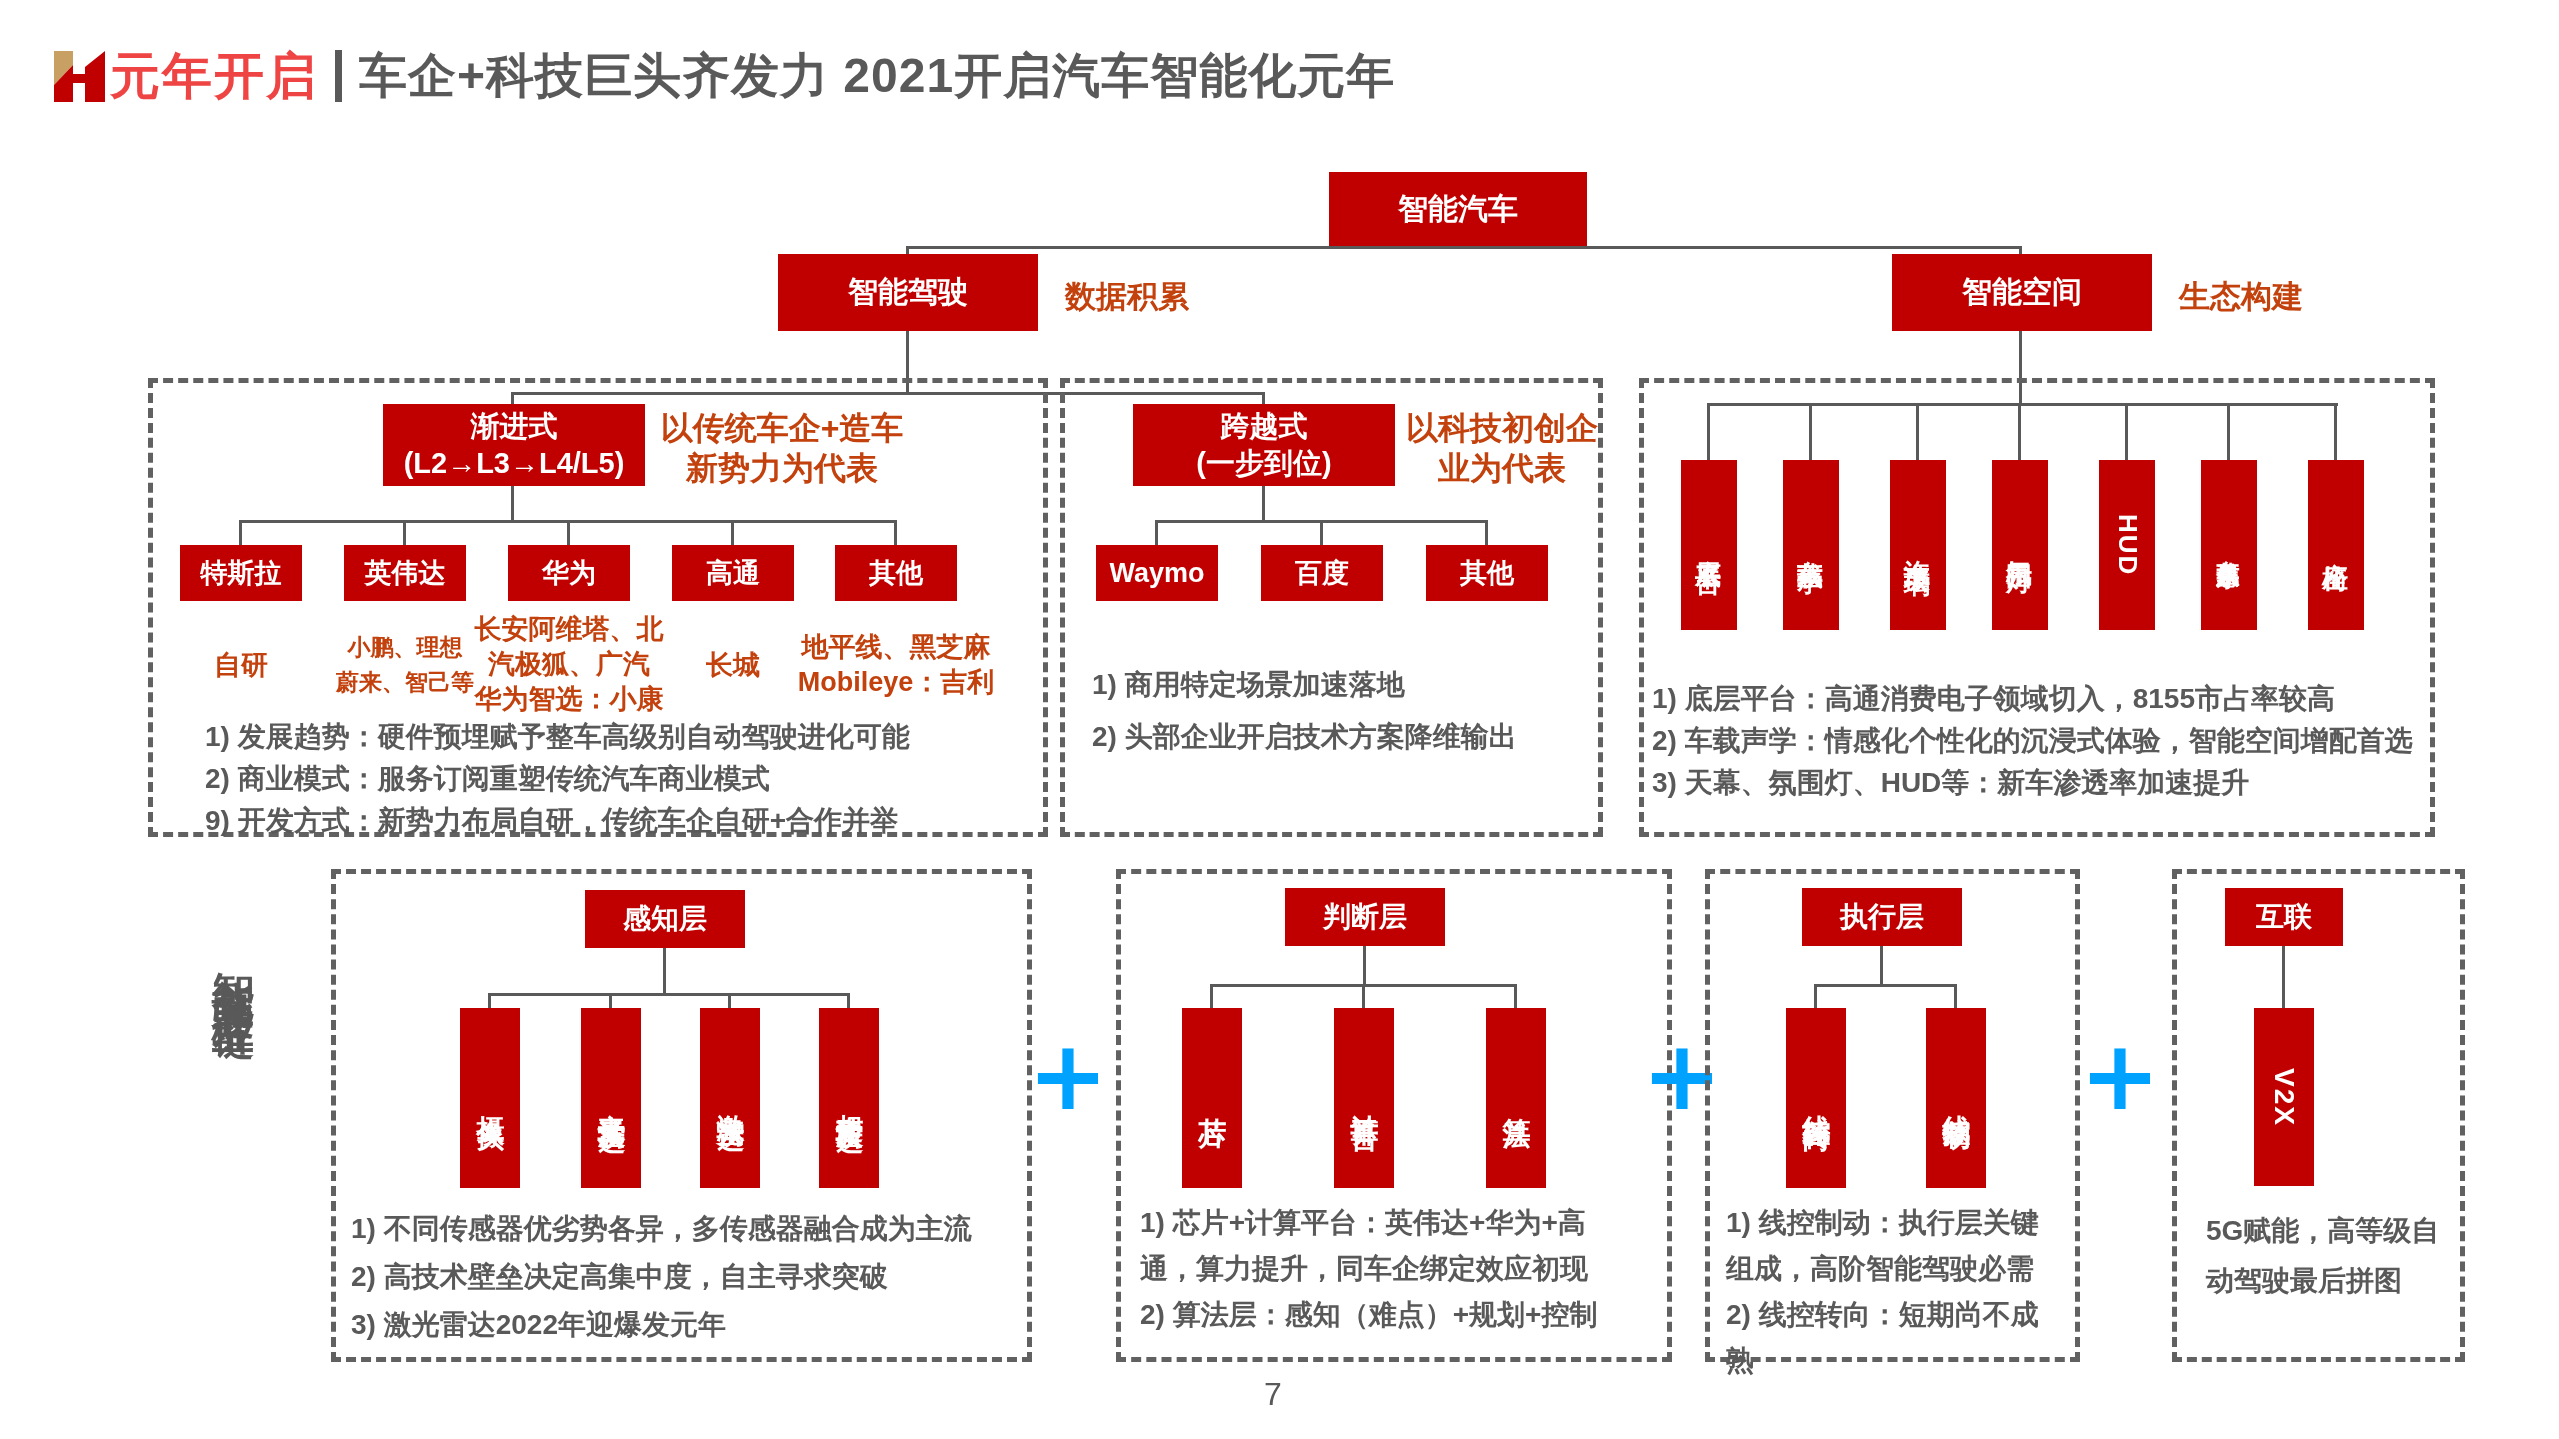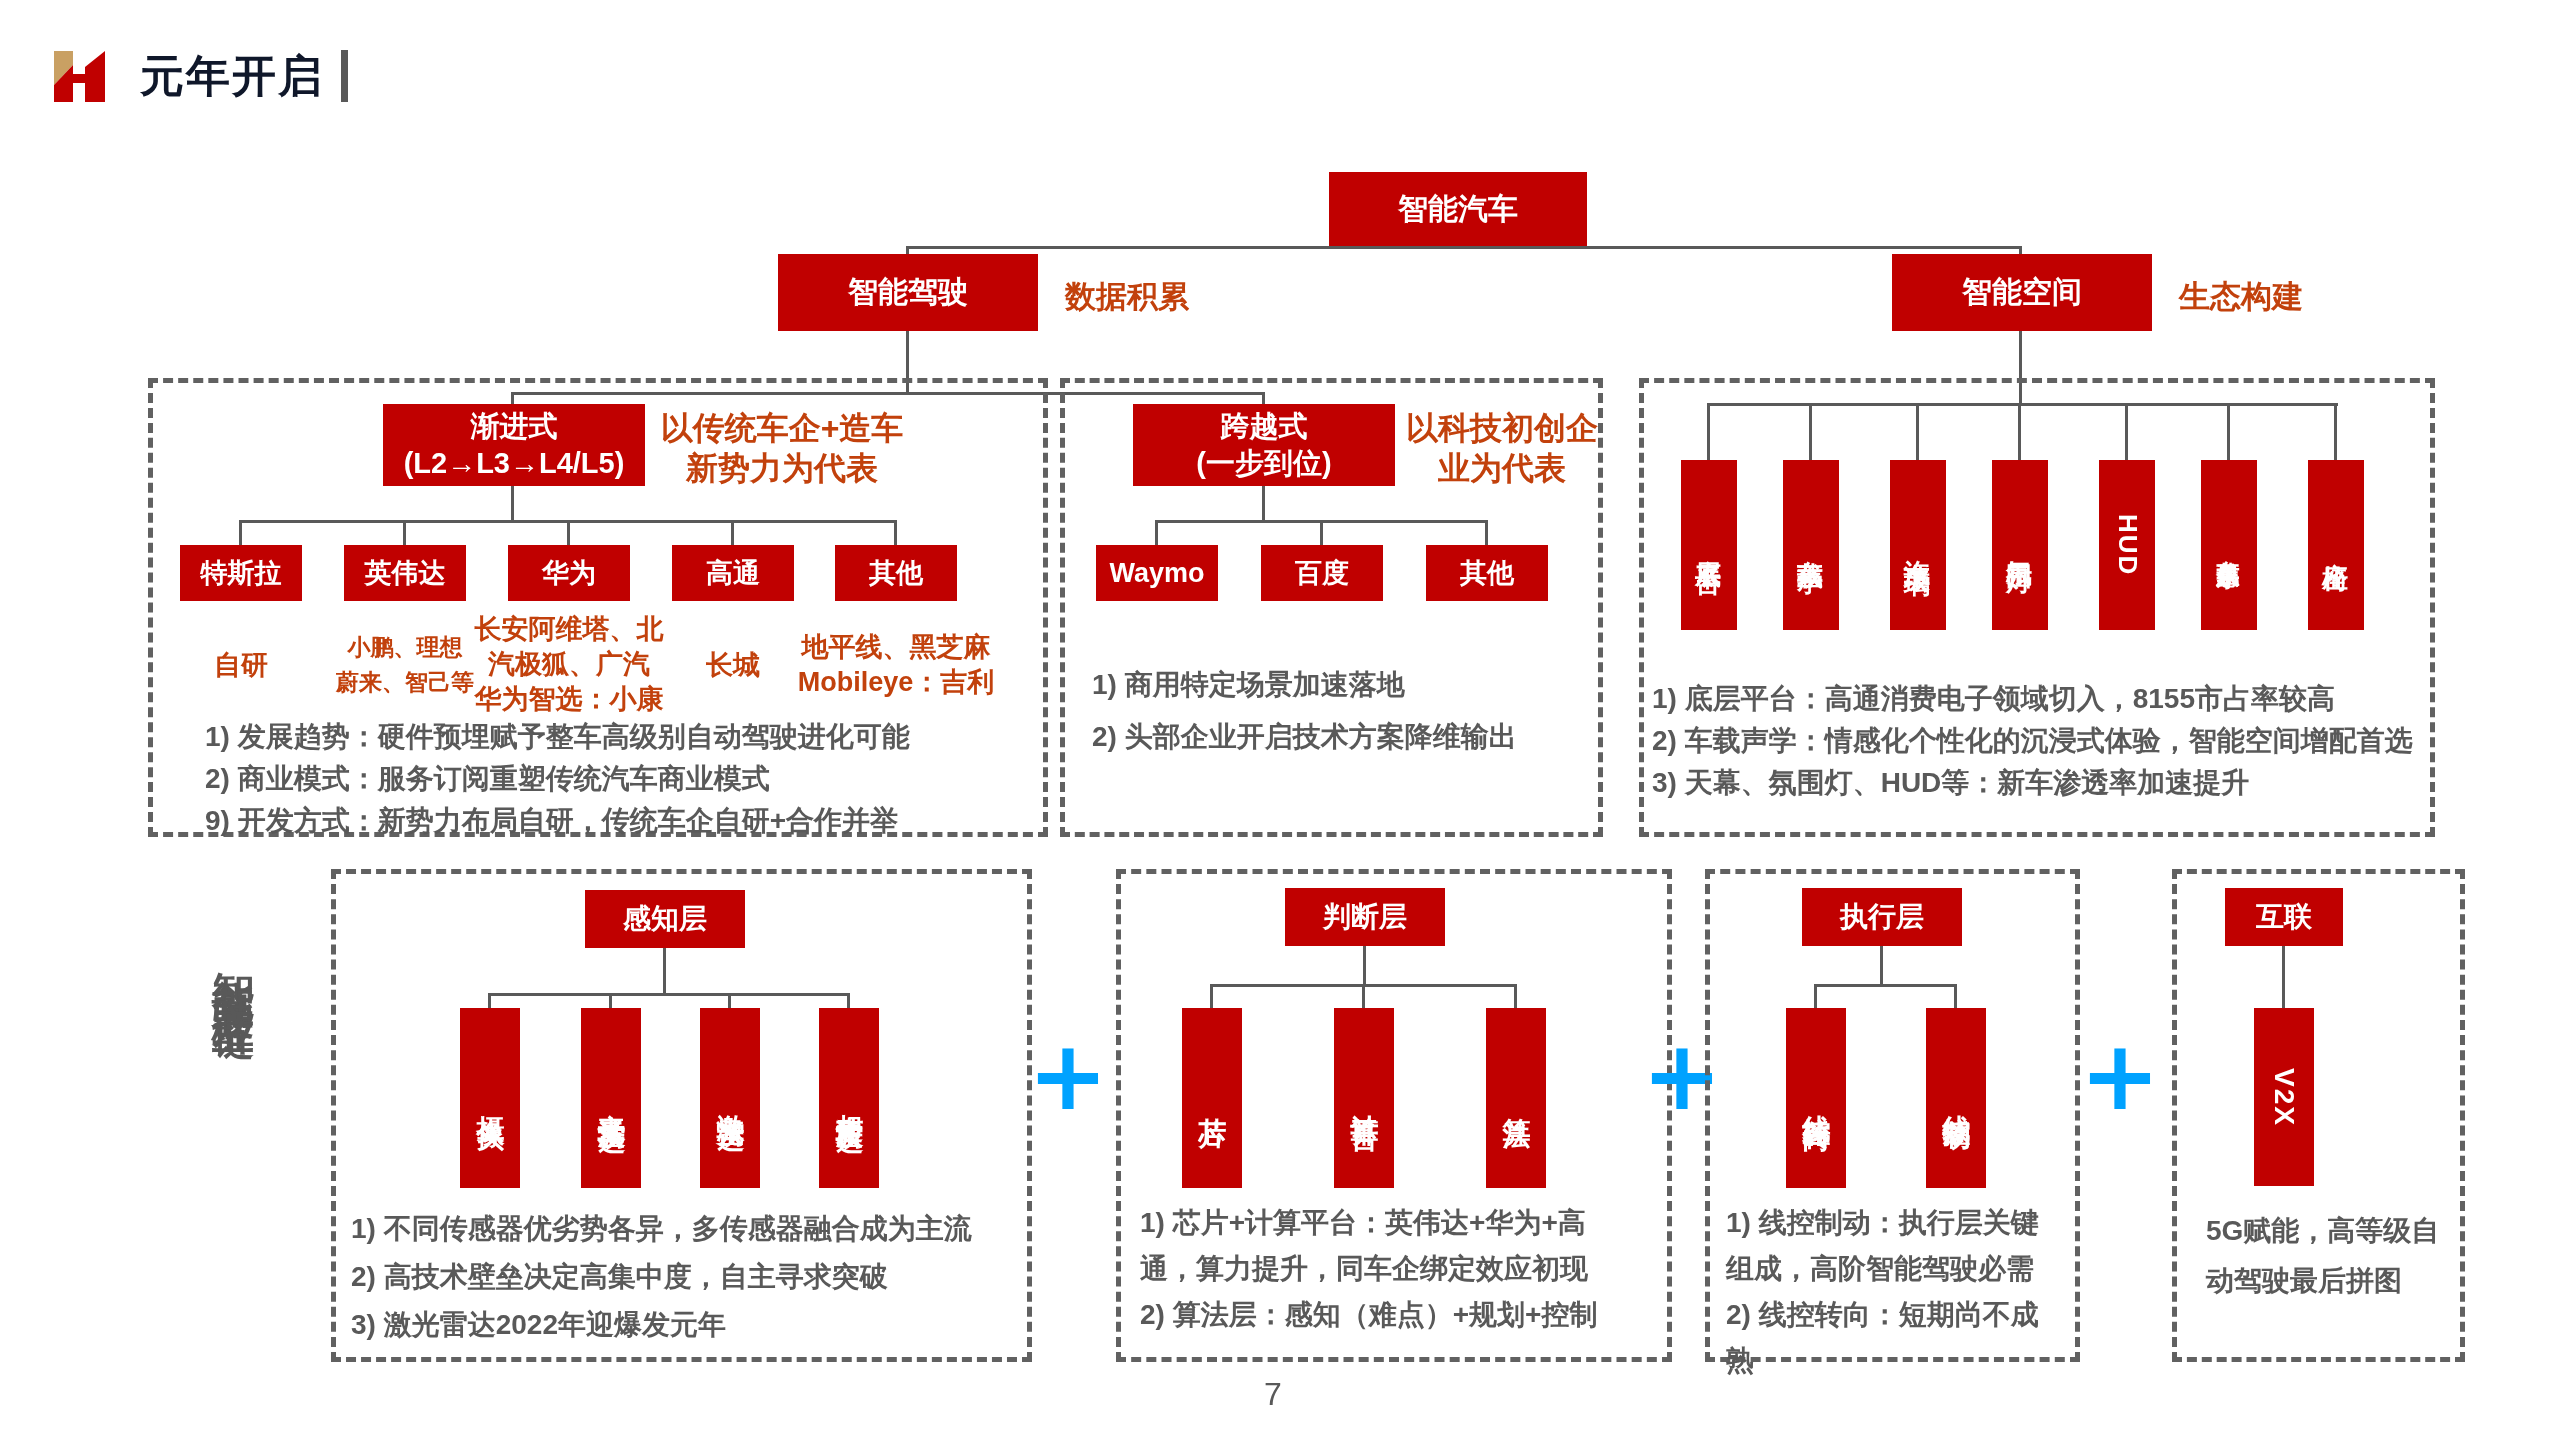--- a/index.html
+++ b/index.html
@@ -22,41 +22,42 @@
   .gtext{position:absolute;color:#c2410c;font-weight:bold;}
   .pre{white-space:pre-line;}
   .ctr{text-align:center;}
   .panel{position:absolute;border:5px dashed #616161;background:transparent;}
   .note{position:absolute;color:#595959;font-weight:bold;font-size:28px;line-height:42px;}
   .plus{
     position:absolute;color:#00A2FF;font-weight:bold;font-size:96px;
     transform:translate(-50%,-54%);font-family:"DejaVu Sans",sans-serif;
   }
   .titlebar{position:absolute;left:48px;top:44px;height:64px;display:flex;align-items:center;}
-  .title-hl{color:#0f172a;font-size:44px;font-weight:bold;margin-left:30px;letter-spacing:2px;}
+  .title-hl{color:#ef4444;font-size:50px;font-weight:bold;letter-spacing:2px;}
   .title-div{width:7px;height:52px;background:#595959;margin:0 17px;}
   .title-rest{color:#595959;font-size:48px;font-weight:bold;letter-spacing:1px;}
   .vlabel{
     position:absolute;color:#595959;font-weight:bold;font-size:42px;
     writing-mode:vertical-rl;text-orientation:upright;letter-spacing:8px;
   }
   .pagenum{position:absolute;color:#595959;font-size:32px;}
 </style>
 </head>
 <body>
 
 <div class="titlebar">
   <svg width="62" height="56" viewBox="0 0 62 56">
     <polygon points="6,3 25,3 25,17 6,37" fill="#C9A063"></polygon>
     <polygon points="6,37 25,17 25,54 6,54" fill="#C00000"></polygon>
     <rect x="25" y="26" width="12" height="9" fill="#C00000"></rect>
     <polygon points="37,19 57,3 57,54 37,54" fill="#C00000"></polygon>
   </svg>
   <span class="title-hl">元年开启</span>
   <span class="title-div"></span>
+  <span class="title-rest">车企+科技巨头齐发力 2021开启汽车智能化元年</span>
 </div>
 
 <div class="line" style="left:1456px;top:202px;width:3px;height:44px;"></div>
 <div class="line" style="left:906px;top:246px;width:1116px;height:3px;"></div>
 <div class="line" style="left:906px;top:246px;width:3px;height:10px;"></div>
 <div class="line" style="left:2019px;top:246px;width:3px;height:10px;"></div>
 <div class="line" style="left:906px;top:331px;width:3px;height:61px;"></div>
 <div class="line" style="left:511px;top:392px;width:754px;height:3px;"></div>
 <div class="line" style="left:511px;top:392px;width:3px;height:14px;"></div>
 <div class="line" style="left:1262px;top:392px;width:3px;height:14px;"></div>

